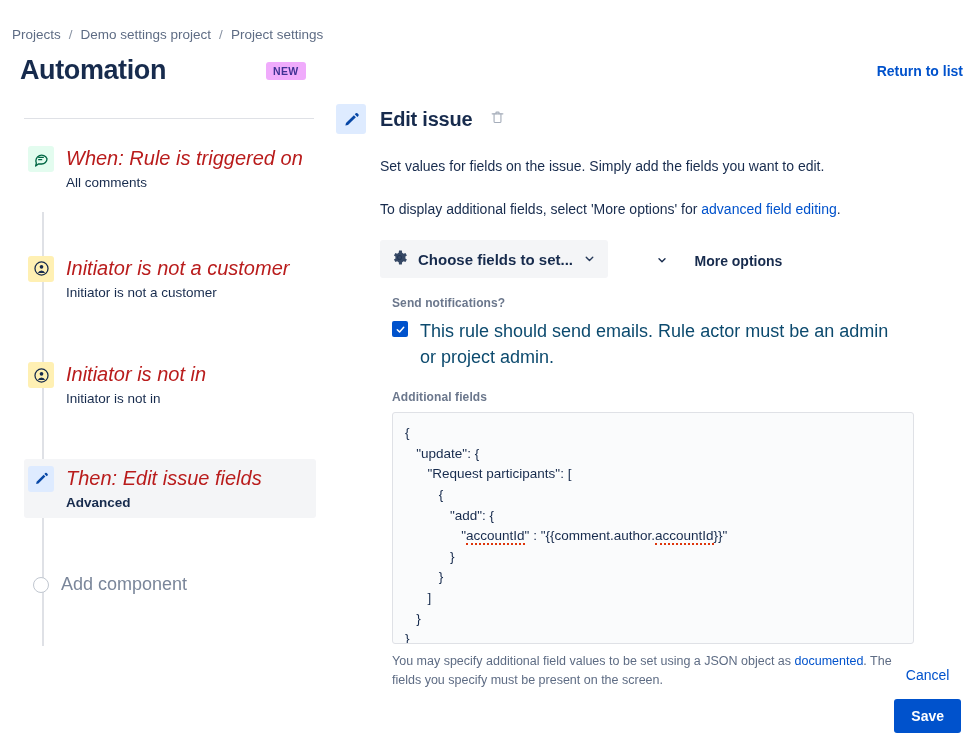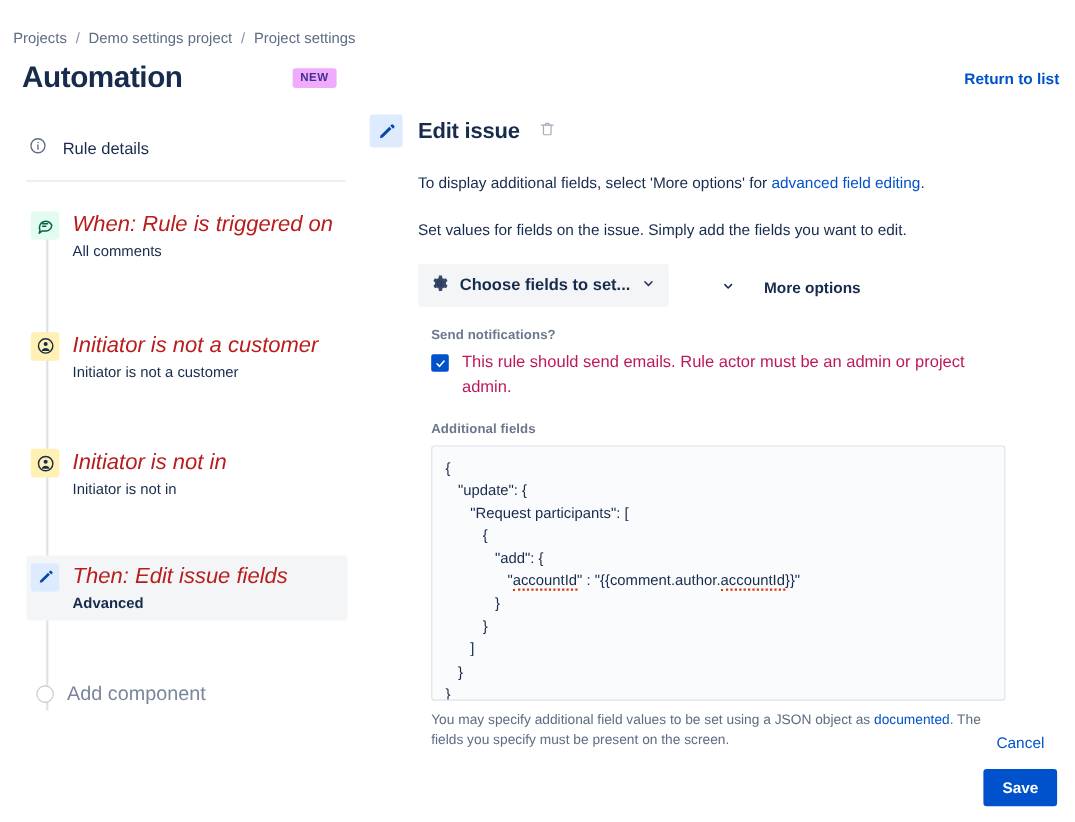--- a/index.html
+++ b/index.html
@@ -151,21 +151,21 @@
     letter-spacing: 0.1px; margin-bottom: 8px;
   }
 
   .check-row { display: flex; gap: 12px; align-items: flex-start; margin-top: 2px; }
   .checkbox {
     flex: 0 0 auto; width: 16px; height: 16px; border-radius: 2px;
     background: #0052CC; margin-top: 3px; cursor: pointer;
     display: flex; align-items: center; justify-content: center;
   }
   .check-label {
-    font-size: 15px; color: #be185d; line-height: 1.45;
+    font-size: 18px; color: #0c4a6e; line-height: 1.45;
     max-width: 470px; cursor: pointer;
   }
 
   .json-box {
     width: 522px; height: 232px;
     background: #FAFBFC; border: 1px solid #DFE1E6; border-radius: 3px;
     padding: 10px 12px; overflow: hidden;
     font-family: "Liberation Sans", sans-serif;
     font-size: 13.5px; line-height: 20.6px; color: #172B4D;
     white-space: pre; cursor: text;
@@ -209,30 +209,20 @@
 
   <div class="title-row">
     <h1 class="page-title">Automation</h1>
     <span class="new-badge">NEW</span>
   </div>
   <a class="return-link">Return to list</a>
 
   <aside class="rail">
     <div class="rail-inner">
 
-      <div class="rule-details-row">
-        <span>
-          <svg width="17" height="17" viewBox="0 0 24 24" fill="none" stroke="#5E6C84" stroke-width="1.7">
-            <circle cx="12" cy="12" r="9"></circle>
-            <line x1="12" y1="11" x2="12" y2="16.5" stroke-linecap="round"></line>
-            <circle cx="12" cy="7.8" r="0.9" fill="#5E6C84" stroke="none"></circle>
-          </svg>
-        </span>
-        <span class="label">Rule details</span>
-      </div>
 
       <div class="rail-divider"></div>
 
       <div class="connector"></div>
 
       <div class="step" style="margin-top:20px;">
         <span class="icon-box green">
           <svg width="16" height="16" viewBox="0 0 24 24" fill="none" stroke="#006644" stroke-width="2">
             <path d="M21 11.5a8 8 0 0 1-8 8H8l-4 3 1-4.2A8 8 0 1 1 21 11.5z" stroke-linejoin="round"></path>
             <line x1="8.5" y1="9.5" x2="15.5" y2="9.5" stroke-linecap="round"></line>
@@ -308,23 +298,23 @@
         <span>
           <svg width="15" height="15" viewBox="0 0 24 24" fill="none" stroke="#A5ADBA" stroke-width="2" stroke-linecap="round">
             <line x1="3.5" y1="6" x2="20.5" y2="6"></line>
             <path d="M6.5 6v12.2c0 1 .8 1.8 1.8 1.8h7.4c1 0 1.8-.8 1.8-1.8V6" stroke-width="1.8"></path>
             <path d="M9.5 6V4.4c0-.6.5-1.1 1.1-1.1h2.8c.6 0 1.1.5 1.1 1.1V6" stroke-width="1.8"></path>
           </svg>
         </span>
       </button>
     </div>
 
+    <p class="para">Set values for fields on the issue. Simply add the fields you want to edit.</p>
+
     <p class="para"><span>To display additional fields, select 'More options' for </span><a>advanced field editing</a><span>.</span></p>
-
-    <p class="para">Set values for fields on the issue. Simply add the fields you want to edit.</p>
 
     <button class="choose-btn">
       <span>
         <svg width="17" height="17" viewBox="0 0 24 24" fill="#253858">
           <path d="M12 8.4a3.6 3.6 0 1 0 0 7.2 3.6 3.6 0 0 0 0-7.2zm0 5.7a2.1 2.1 0 1 1 0-4.2 2.1 2.1 0 0 1 0 4.2z"></path>
           <path d="M20.3 13.3c.05-.42.08-.85.08-1.3s-.03-.88-.08-1.3l2.1-1.5-2-3.46-2.45.95a8.3 8.3 0 0 0-2.25-1.3L15.3 2h-4l-.4 3.4a8.3 8.3 0 0 0-2.25 1.3L6.2 5.74l-2 3.46 2.1 1.5c-.05.42-.08.85-.08 1.3s.3.88.08 1.3l-2.1 1.5 2 3.46 2.45-.95a8.3 8.3 0 0 0 2.25 1.3l.4 3.39h4l.4-3.4a8.3 8.3 0 0 0 2.25-1.3l2.45.96 2-3.46z" opacity="0.92"></path>
         </svg>
       </span>
       <span>Choose fields to set...</span>
       <span>

